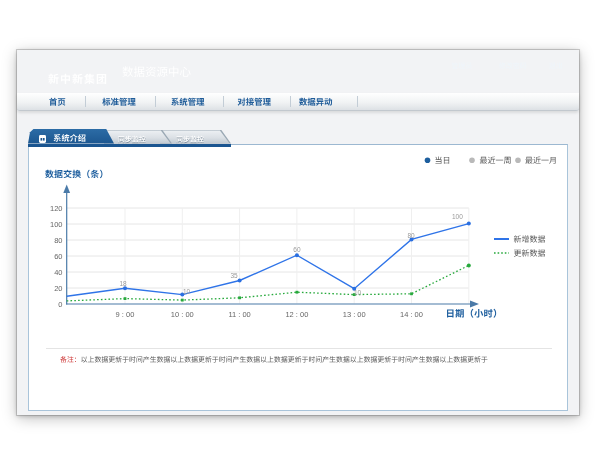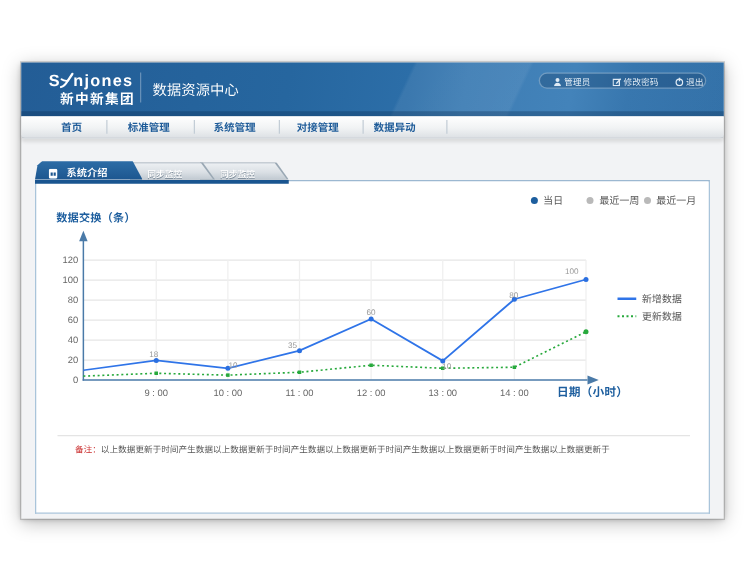--- a/index.html
+++ b/index.html
@@ -79,45 +79,20 @@
   background:#fff; border:1px solid #a9c4da; border-top-color:#9cb8d1;
 }
 
 #remark-line { position:absolute; left:29px; top:298px; width:506px; height:1px; background:#e4e4e4; }
 
 #chart { position:absolute; left:0; top:0; z-index:8; }
 </style>
 </head>
 <body>
 <div id="card">
-  <div id="header">
-    <div id="logo">
-      <div class="en">S<svg class="ylogo" width="11" height="13" viewBox="0 0 11 13" style="vertical-align:-2px; margin:0 -0.5px;">
-            <path d="M0.8 11.6 C3.2 11.2 4.8 9 6.2 6.6 L10 1" fill="none" stroke="#fff" stroke-width="1.8" stroke-linecap="round"></path>
-            <path d="M1.2 5.4 C2.8 6.6 4.4 6.9 6.2 6.6" fill="none" stroke="#fff" stroke-width="1.5" stroke-linecap="round"></path>
-          </svg>njones</div>
-
-    </div>
-    <div id="hdr-div"></div>
-
-    <div id="userpill">
-      <svg style="position:absolute;left:11px;top:3px;" width="6" height="7" viewBox="0 0 6 7">
-          <circle cx="3" cy="2" r="1.6" fill="#dfeaf4"></circle>
-          <path d="M0.2 7 Q0.5 4.2 3 4.2 Q5.5 4.2 5.8 7 Z" fill="#dfeaf4"></path>
-        </svg>
-      <svg style="position:absolute;left:57.5px;top:3px;" width="7" height="7" viewBox="0 0 7 7">
-          <rect x="0.5" y="1.5" width="5" height="5" fill="none" stroke="#dfeaf4" stroke-width="1"></rect>
-          <path d="M2.5 4.5 L6.2 0.6 L7 1.4 L3.4 5.2 Z" fill="#dfeaf4"></path>
-        </svg>
-      <svg style="position:absolute;left:107.5px;top:3px;" width="7" height="7" viewBox="0 0 7 7">
-          <circle cx="3.5" cy="3.8" r="2.6" fill="none" stroke="#dfeaf4" stroke-width="1"></circle>
-          <rect x="3" y="0" width="1.2" height="3" fill="#dfeaf4"></rect>
-        </svg>
-    </div>
-  </div>
   <div id="nav">
     <span class="sep" style="left:68px;"></span>
     <span class="sep" style="left:138px;"></span>
     <span class="sep" style="left:205.5px;"></span>
     <span class="sep" style="left:273px;"></span>
     <span class="sep" style="left:340px;"></span>
   </div>
   <div class="tab" id="tab2">
       <div class="silver"></div>
     </div>

